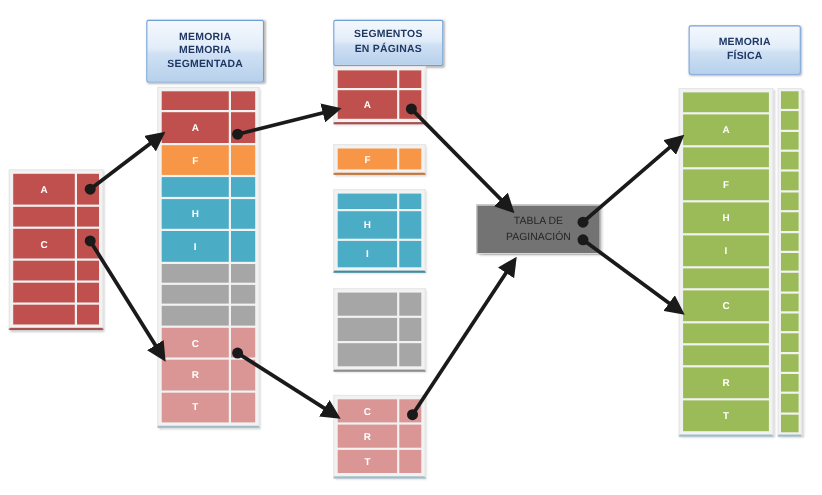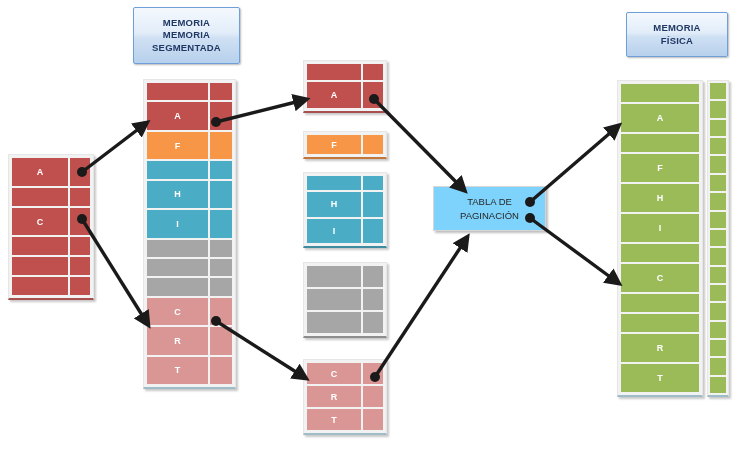--- a/index.html
+++ b/index.html
@@ -7,21 +7,21 @@
        font-family:"Liberation Sans","DejaVu Sans",sans-serif;}
   #stage{position:absolute;inset:0;width:747px;height:450px;}
 
   
   .chip{position:absolute;box-sizing:border-box;
         border:1px solid #6f9fd8;border-radius:2px;
         background:linear-gradient(to bottom,#f4f8fd 0%,#e2edf9 45%,#cfe0f3 55%,#b7d0ec 100%);
         box-shadow:1px 1px 2px rgba(0,0,0,.28);
         color:#1f3864;font-weight:bold;letter-spacing:.2px;
         display:flex;align-items:center;justify-content:center;text-align:center;
-        line-height:1.32;}
+        line-height:1.32;margin-top:11px;}
 
   
   .block{position:absolute;box-sizing:border-box;background:#f2f2f2;
          border:1px solid #e6e6e6;box-shadow:1.5px 1.5px 2px rgba(0,0,0,.22);
          padding:3px;display:flex;flex-direction:column;}
   .block.red   {border-bottom:2px solid #a8504e;}
   .block.orange{border-bottom:2px solid #c4773a;}
   .block.teal  {border-bottom:2px solid #3f8ca1;}
   .block.gray  {border-bottom:2px solid #8d8d8d;}
   .block.pink  {border-bottom:2px solid #9fbdc9;}
@@ -36,41 +36,45 @@
 
   .c-red   {background:#c0504d;}
   .c-orange{background:#f79646;}
   .c-teal  {background:#4bacc6;}
   .c-gray  {background:#a6a6a6;}
   .c-pink  {background:#d99694;}
   .c-green {background:#9bbb59;}
   .tick{background:#9bbb59;}
 
   
-  .pagtable{position:absolute;box-sizing:border-box;background:#7dd3fc;
+  .pagtable{position:absolute;box-sizing:border-box;background:#737373;
             border:1px solid #d6d6d6;box-shadow:2px 2px 2px rgba(0,0,0,.25);
             color:#262626;font-size:9.5px;display:flex;align-items:center;
             justify-content:center;text-align:left;line-height:1.45;}
 
   
   svg.arrows{position:absolute;left:0;top:0;width:747px;height:450px;
              pointer-events:none;}
 </style>
 </head>
 <body>
 
 <div id="stage">
 
 
   <div class="chip" style="left:133px;top:7px;width:107px;height:57px;font-size:9.5px;flex-direction:column;">
     <span>MEMORIA</span>
     <span>MEMORIA</span>
     <span>SEGMENTADA</span>
   </div>
 
+  <div class="chip" style="left:303px;top:7px;width:100px;height:42px;font-size:9.5px;flex-direction:column;">
+    <span>SEGMENTOS</span>
+    <span>EN PÁGINAS</span>
+  </div>
 
   <div class="chip" style="left:626px;top:12px;width:102px;height:45px;font-size:9.5px;flex-direction:column;">
     <span>MEMORIA</span>
     <span>FÍSICA</span>
   </div>
 
   <div class="block red" id="proceso-block" style="left:8px;top:154px;width:86px;height:146px;">
       <div class="row">
         <div class="cell-main c-red">A</div>
         <div class="cell-side c-red" style="width: 20px;"></div>

